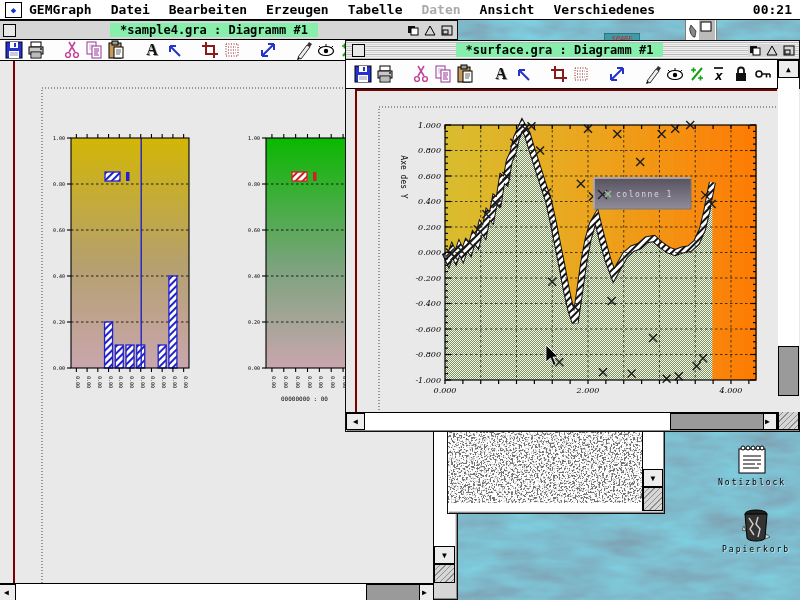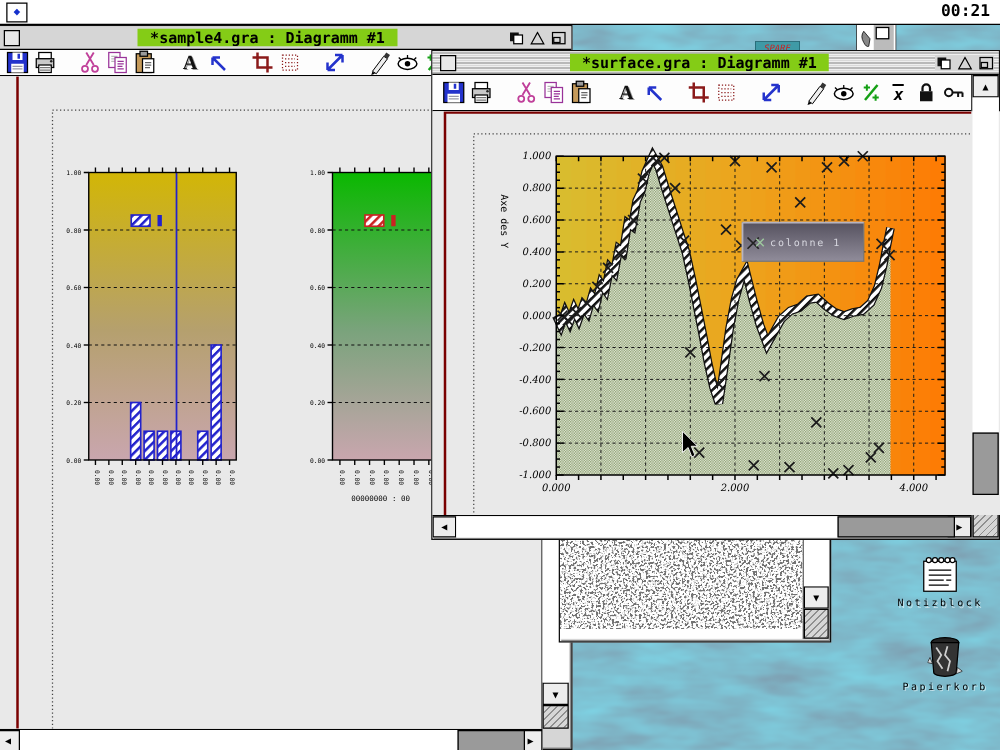--- a/index.html
+++ b/index.html
@@ -17,21 +17,21 @@
     display:flex;align-items:center;justify-content:center;font-size:9px;color:#1530cc;}
   #clock{margin-left:auto;margin-right:8px;font-weight:bold;}
 
   
   .window{position:absolute;background:#d6d6d6;border:1px solid #101010;
     box-shadow:inset 1px 1px 0 #f4f4f4, inset -1px -1px 0 #8a8a8a;}
   .titlebar{height:18px;border-bottom:1px solid #000;display:flex;align-items:center;
     font-size:12px;font-weight:bold;background:#d6d6d6;overflow:hidden;}
   .titlebar.active{background:repeating-linear-gradient(180deg,#efefef 0 1px,#b9b9b9 1px 2px,#efefef 2px 3px,#d9d9d9 3px 4px);}
   .closebox{width:11px;height:11px;border:1px solid #000;background:#e8e8e8;margin:0 6px;flex:none;}
-  .wtitle{margin:0 auto;padding:0 10px;background:#84cc16;white-space:nowrap;}
+  .wtitle{margin:0 auto;padding:0 10px;background:#86efac;white-space:nowrap;}
   .wbtns{display:flex;gap:4px;margin-right:4px;}
   .wbtn{width:13px;height:12px;display:flex;align-items:center;justify-content:center;flex:none;}
   .toolbar{background:#fdfdfd;border-bottom:1px solid #000;display:flex;align-items:center;
     padding-left:6px;overflow:hidden;}
   .tbi{width:22px;height:22px;flex:none;display:flex;align-items:center;justify-content:center;}
   .gap{width:14px;flex:none;}
   .wbody{display:flex;align-items:stretch;}
   .content{position:relative;background:#e9e9e9;overflow:hidden;flex:none;}
 
   
@@ -69,20 +69,30 @@
       <filter id="fNoise" x="0" y="0" width="100%" height="100%">
         <feTurbulence type="fractalNoise" baseFrequency="0.55" numOctaves="2" seed="4"></feTurbulence>
         <feColorMatrix type="matrix" values="8 0 0 0 -3.2  8 0 0 0 -3.2  8 0 0 0 -3.2  0 0 0 0 1"></feColorMatrix>
       </filter>
     </defs>
     <rect x="0" y="0" width="800" height="600" filter="url(#fMarble)"></rect>
   </svg>
 
   <div id="menubar">
     <span id="appicon">◆</span>
+    <span id="menuitems" style="display: flex;">
+        <span class="mi">GEMGraph</span>
+        <span class="mi">Datei</span>
+        <span class="mi">Bearbeiten</span>
+        <span class="mi">Erzeugen</span>
+        <span class="mi">Tabelle</span>
+        <span class="mi disabled">Daten</span>
+        <span class="mi">Ansicht</span>
+        <span class="mi">Verschiedenes</span>
+      </span>
     <span id="clock">00:21</span>
   </div>
 
   <div class="dicon" style="left:604px;top:33px;z-index:15;">
     <svg width="36" height="24">
       <rect x="0" y="0" width="36" height="24" fill="#3f9aa6" stroke="#1a5560"></rect>
       <text x="18" y="8" font-size="7" font-style="italic" fill="#cc2020" text-anchor="middle">SPARE</text>
       <text x="18" y="18" font-size="9" font-weight="bold" fill="#1828c8" text-anchor="middle">TIME</text>
       <ellipse cx="18" cy="22" rx="12" ry="3" fill="#c03020"></ellipse>
     </svg>

